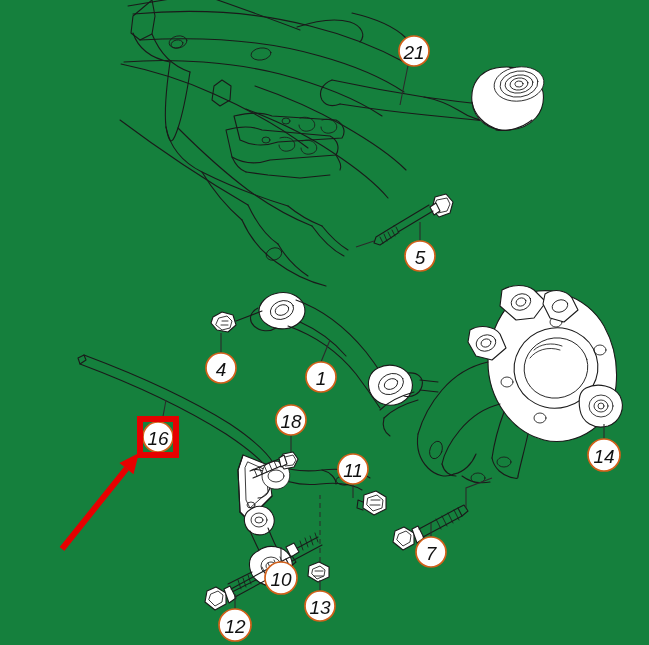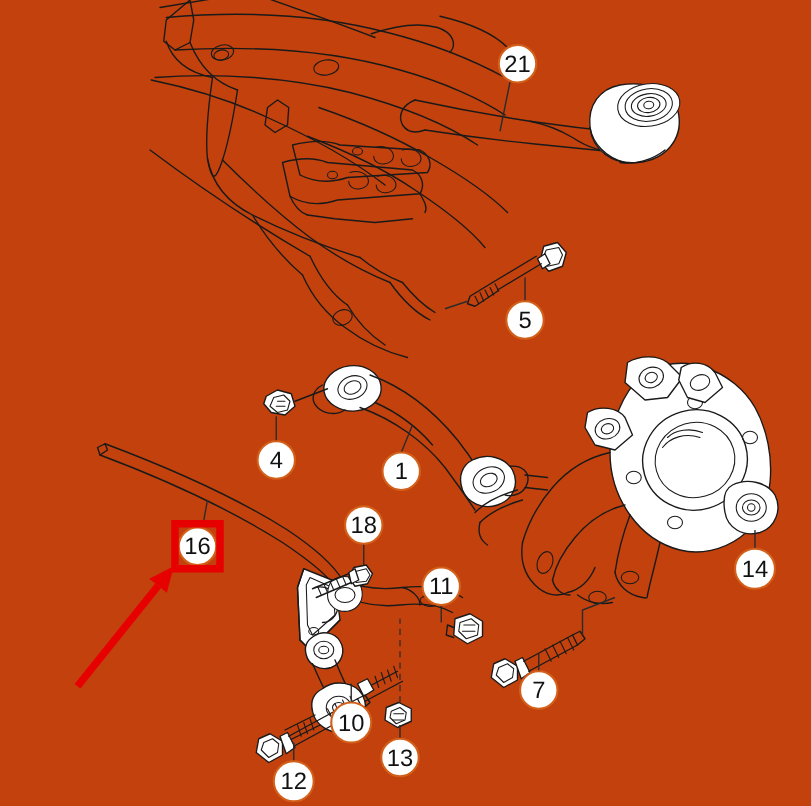--- a/index.html
+++ b/index.html
@@ -8,22 +8,23 @@
     padding: 0;
     background: #ffffff;
   }
   body {
     font-family: "Liberation Sans", sans-serif;
   }
   #diagram-root {
     position: relative;
     width: 649px;
     height: 645px;
-    background: #c2410c;
+    background: #15803d;
     overflow: hidden;
+    font-style: italic;
   }
   #diagram-svg {
     position: absolute;
     left: 0;
     top: 0;
     width: 649px;
     height: 645px;
     display: block;
   }
   .part-line {

